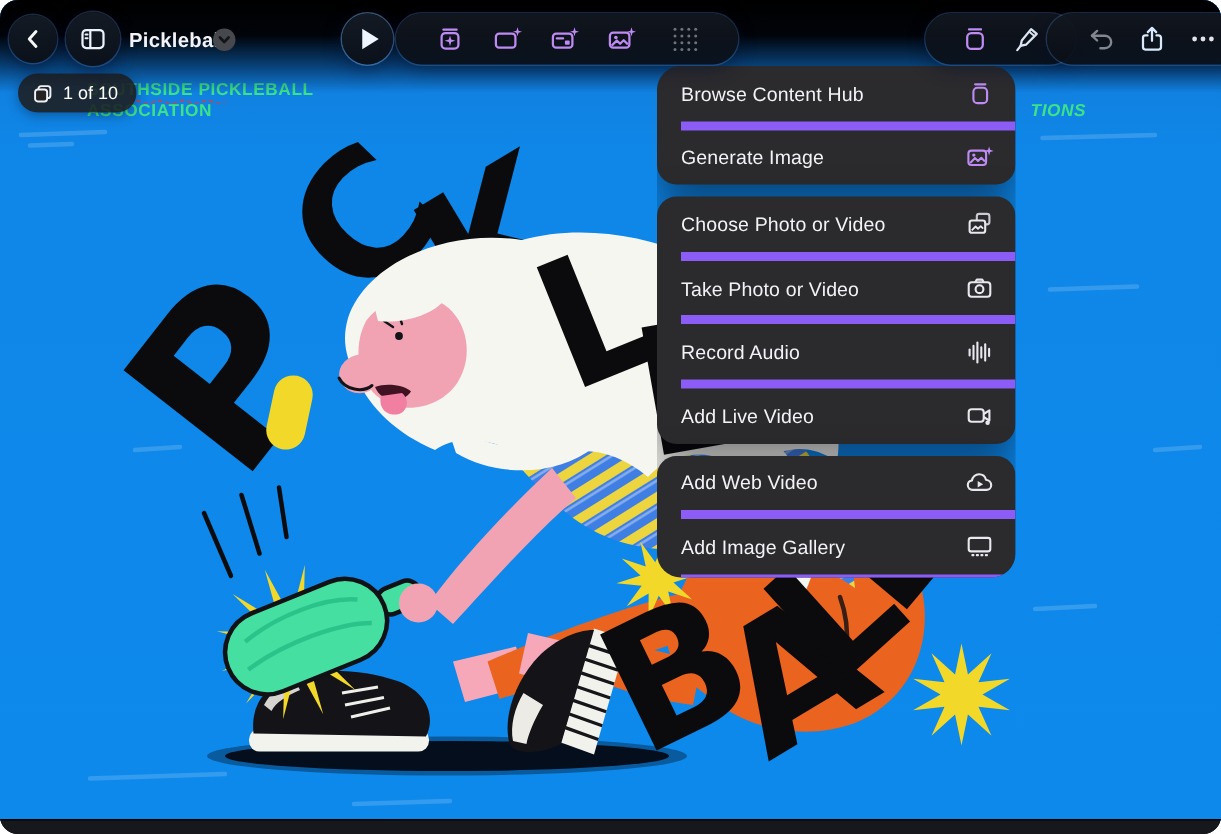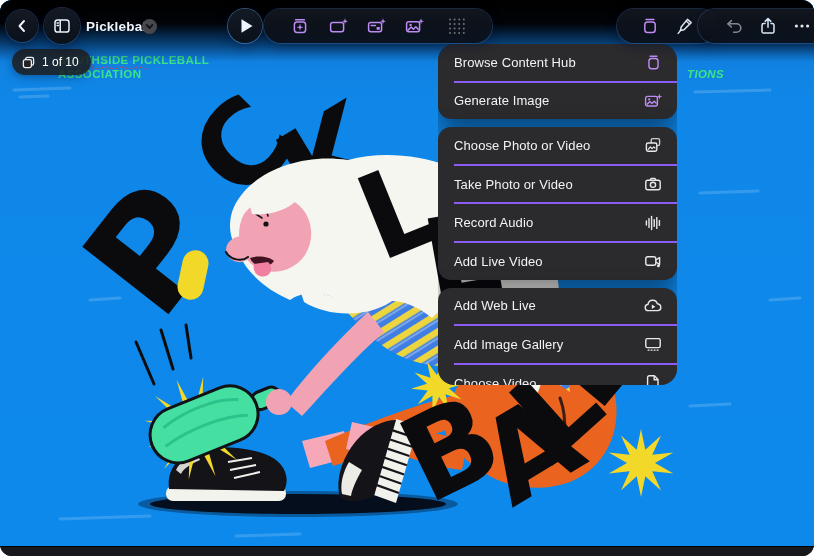--- a/index.html
+++ b/index.html
@@ -30,21 +30,21 @@
     gap:6px;padding:0 12px 0 9px;border-radius:13px;background:rgba(28,28,31,.88);
     box-shadow:0 2px 8px rgba(0,10,30,.35);color:#fff;font-size:12px;}
   .ticon{display:flex;align-items:center;justify-content:center;}
 
   
   .menu{position:absolute;left:438px;top:44px;width:239px;height:341px;z-index:40;border-radius:16px;
     overflow:hidden;}
   .menu-card{background:#2b2b2e;border-radius:13px;margin-bottom:8px;
     box-shadow:0 10px 26px rgba(0,0,10,.5);}
   .menu-row{display:flex;align-items:center;height:36.6px;padding:0 14px 0 16px;}
-  .menu-row + .menu-row{border-top:2px solid #8b5cf6;margin-left:16px;padding-left:0;}
+  .menu-row + .menu-row{border-top:6px solid #8b5cf6;margin-left:16px;padding-left:0;}
   .menu-label{flex:1;color:#f2f2f7;font-size:13px;letter-spacing:.1px;white-space:nowrap;}
   .menu-ic{width:20px;height:20px;flex:none;display:flex;align-items:center;justify-content:center;}
 
   
   .home-bar{position:absolute;left:0;bottom:0;width:814px;height:9px;background:#17181c;z-index:60;
     border-top:1px solid #000;}
 
   svg{display:block;}
 </style>
 </head>
@@ -393,21 +393,21 @@
             <rect x="2.8" y="5.8" width="10" height="8.4" rx="2" stroke="#e8e8ee" stroke-width="1.4" fill="none"></rect>
             <path d="M12.8,9 L16.6,6.6 L16.6,13.4 L12.8,11" stroke="#e8e8ee" stroke-width="1.4" fill="none" stroke-linejoin="round"></path>
             <circle cx="15.4" cy="14.8" r="1.5" fill="#e8e8ee"></circle>
           </svg>
         </span>
       </div>
     </div>
 
     <div class="menu-card">
       <div class="menu-row">
-        <span class="menu-label">Add Web Live</span>
+        <span class="menu-label">Add Web Video</span>
         <span class="menu-ic">
           <svg width="20" height="20" viewBox="0 0 20 20">
             <path d="M5.4,14.6 C3.6,14.6 2.2,13.2 2.2,11.4 C2.2,9.8 3.4,8.5 5,8.3 C5.3,6 7.3,4.2 9.7,4.2 C11.9,4.2 13.8,5.7 14.3,7.8 C16.2,8 17.8,9.6 17.8,11.5 C17.8,13.2 16.4,14.6 14.7,14.6 Z" stroke="#e8e8ee" stroke-width="1.4" fill="none" stroke-linejoin="round"></path>
             <path d="M8.8,8.6 L12.4,10.8 L8.8,13 Z" fill="#e8e8ee"></path>
           </svg>
         </span>
       </div>
       <div class="menu-row">
         <span class="menu-label">Add Image Gallery</span>
         <span class="menu-ic">

